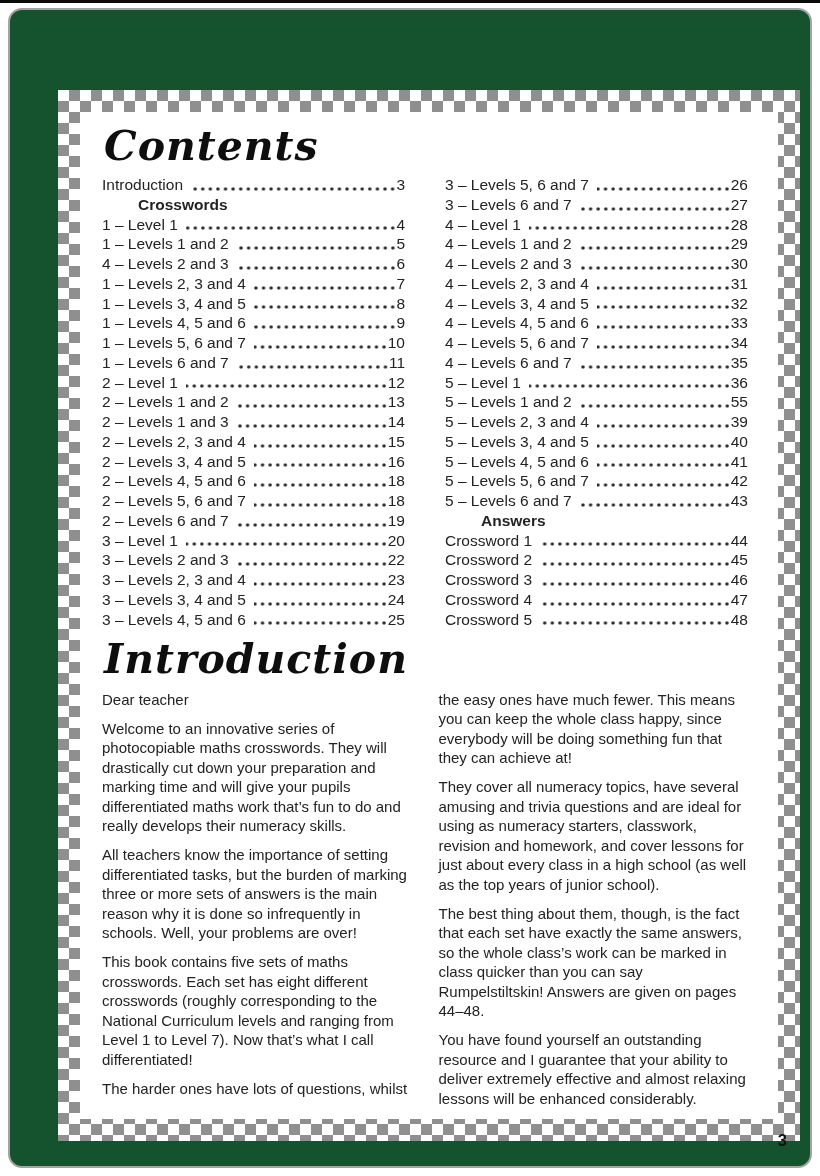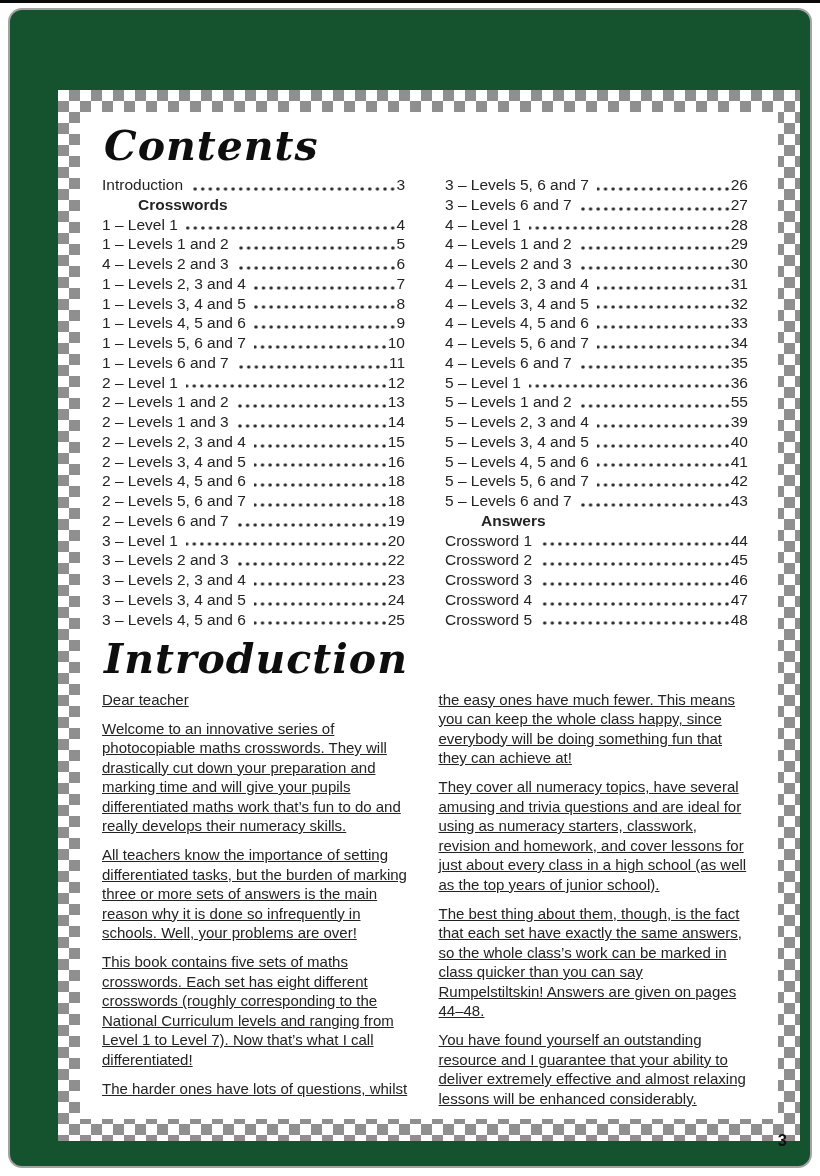--- a/index.html
+++ b/index.html
@@ -61,21 +61,21 @@
     align-self:flex-end;
     transform:translateY(-3.5px);
     background-image:radial-gradient(circle, var(--dot) 1.45px, transparent 1.85px);
     background-size:7.6px 5px;
     background-repeat:repeat-x;
     background-position:100% 50%;
   }
   .toc-page{flex:0 0 auto;}
   .toc-heading .toc-label{font-weight:bold;margin-left:36px;}
   
-  .intro-cols{gap:27px;text-decoration:underline;}
+  .intro-cols{gap:27px;}
   .para{
     font-size:15px;line-height:19.5px;
     margin-bottom:9.5px;
   }
   .page-number{
     position:absolute;top:1131px;right:33px;
     font-weight:bold;font-size:16.5px;color:#111;
   }
 </style>
 </head>

